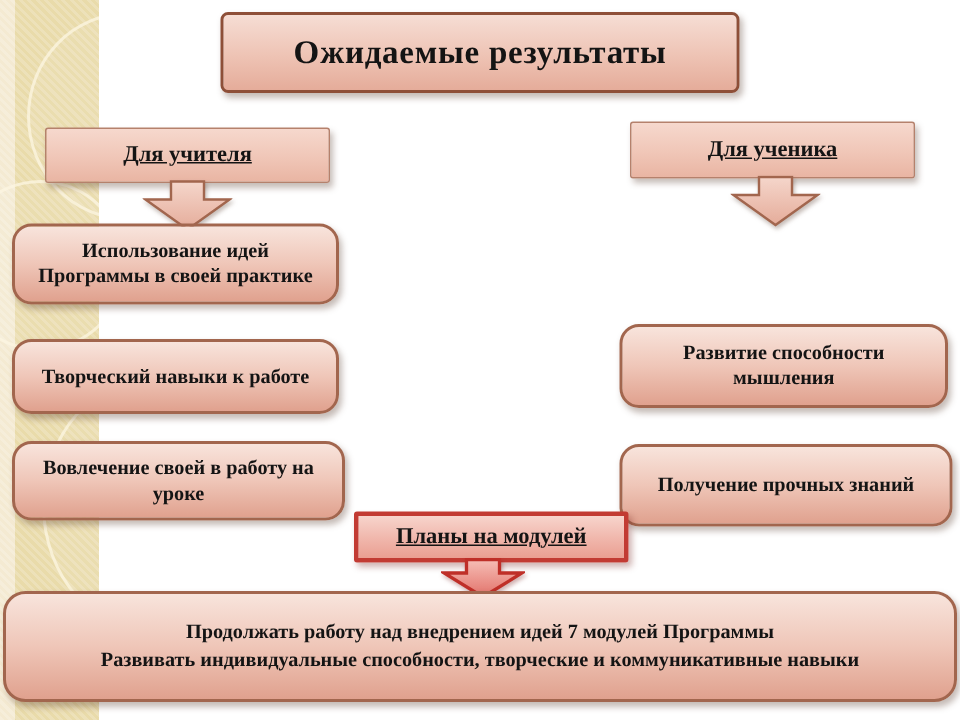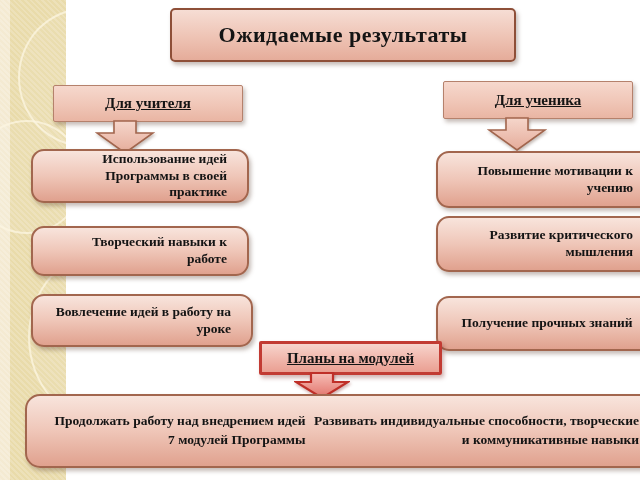--- a/index.html
+++ b/index.html
@@ -20,25 +20,25 @@
     position:absolute;border-radius:50%;
     border:2px solid rgba(252,246,225,0.75);
     background:rgba(255,255,255,0.06);
   }
   .c1{left:18px;top:8px;width:130px;height:135px;}
   .c2{left:28px;top:250px;width:150px;height:170px;}
   .c3{left:-30px;top:120px;width:110px;height:110px;border-color:rgba(220,200,140,0.6);}
   
   .ppbox{
     position:absolute;display:flex;align-items:center;justify-content:center;
-    text-align:right;color:#141414;font-weight:bold;
+    text-align:center;color:#141414;font-weight:bold;
     background:linear-gradient(180deg,#f8e4dc 0%,#efc6b8 50%,#e0a18e 100%);
     border:2px solid #a2664e;border-radius:13px;
     box-shadow:2px 3px 4px rgba(90,60,45,0.35);
-    padding:2px 20px;box-sizing:border-box;line-height:1.25;margin-left:23px;
+    padding:2px 8px;box-sizing:border-box;line-height:1.25;
   }
   .title-box{
     left:147px;top:8px;width:346px;height:54px;
     border:2px solid #8e4f38;border-radius:5px;
     background:linear-gradient(180deg,#f6ddd4 0%,#eec3b4 55%,#e5ac9a 100%);
     font-size:22px;letter-spacing:0.5px;
   }
   .hdr-box{
     border:1px solid #b5816c;border-radius:2px;
     background:linear-gradient(180deg,#f6d8cd 0%,#f0c6b7 55%,#e9b5a3 100%);
@@ -57,21 +57,21 @@
   .plans-box{
     left:236px;top:341px;width:183px;height:34px;
     border:3px solid #c23b33;border-radius:2px;
     background:linear-gradient(180deg,#f7d4cc 0%,#f0b6ab 55%,#ea9f92 100%);
     font-size:15px;box-shadow:2px 3px 4px rgba(120,40,35,0.35);
   }
   .plans-box .u{text-decoration:underline;}
   .bottom-box{
     left:2px;top:394px;width:636px;height:74px;
     border-radius:15px;font-size:13.5px;
-    justify-content:center;gap:0px;line-height:1.4;
+    flex-direction:column;justify-content:center;gap:0px;line-height:1.4;
   }
   .arrow{position:absolute;}
   .arrow svg{display:block;filter:drop-shadow(1px 2px 1.5px rgba(90,60,45,0.35));}
   .arr-teacher{left:95px;top:120px;}
   .arr-student{left:487px;top:117px;}
   .arr-plans{left:294px;top:372px;}
   .arr-plans svg{filter:drop-shadow(1px 2px 1.5px rgba(120,30,25,0.35));}
 </style>
 </head>
 <body>
@@ -114,28 +114,25 @@
     </svg>
   </div>
 
   <div class="ppbox item t1">
     <span>Использование идей Программы в своей практике</span>
   </div>
   <div class="ppbox item t2">
     <span>Творческий навыки к работе</span>
   </div>
   <div class="ppbox item t3">
-    <span>Вовлечение идей в работу на уроке</span>
+    <span>Вовлечение своей в работу на уроке</span>
   </div>
 
-  <div class="ppbox item s1">
-    <span>Повышение мотивации к учению</span>
-  </div>
   <div class="ppbox item s2">
-    <span>Развитие критического мышления</span>
+    <span>Развитие способности мышления</span>
   </div>
   <div class="ppbox item s3">
     <span>Получение прочных знаний</span>
   </div>
 
   <div class="ppbox plans-box">
     <span class="u">Планы на модулей</span>
   </div>
 
   <div class="arrow arr-plans">

